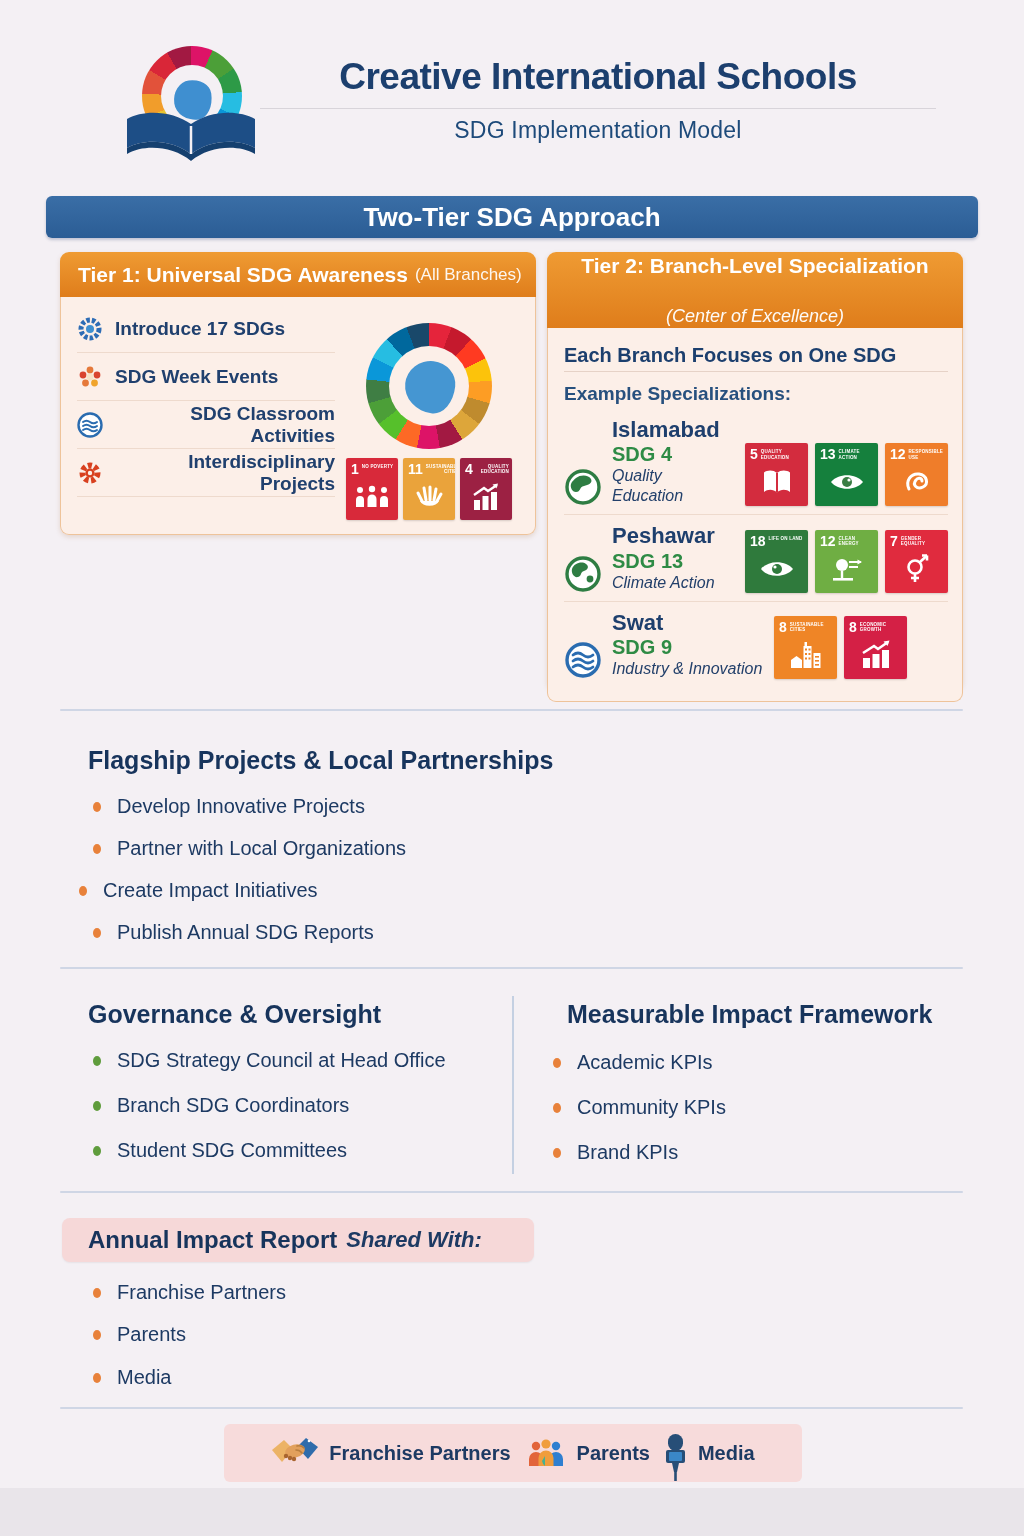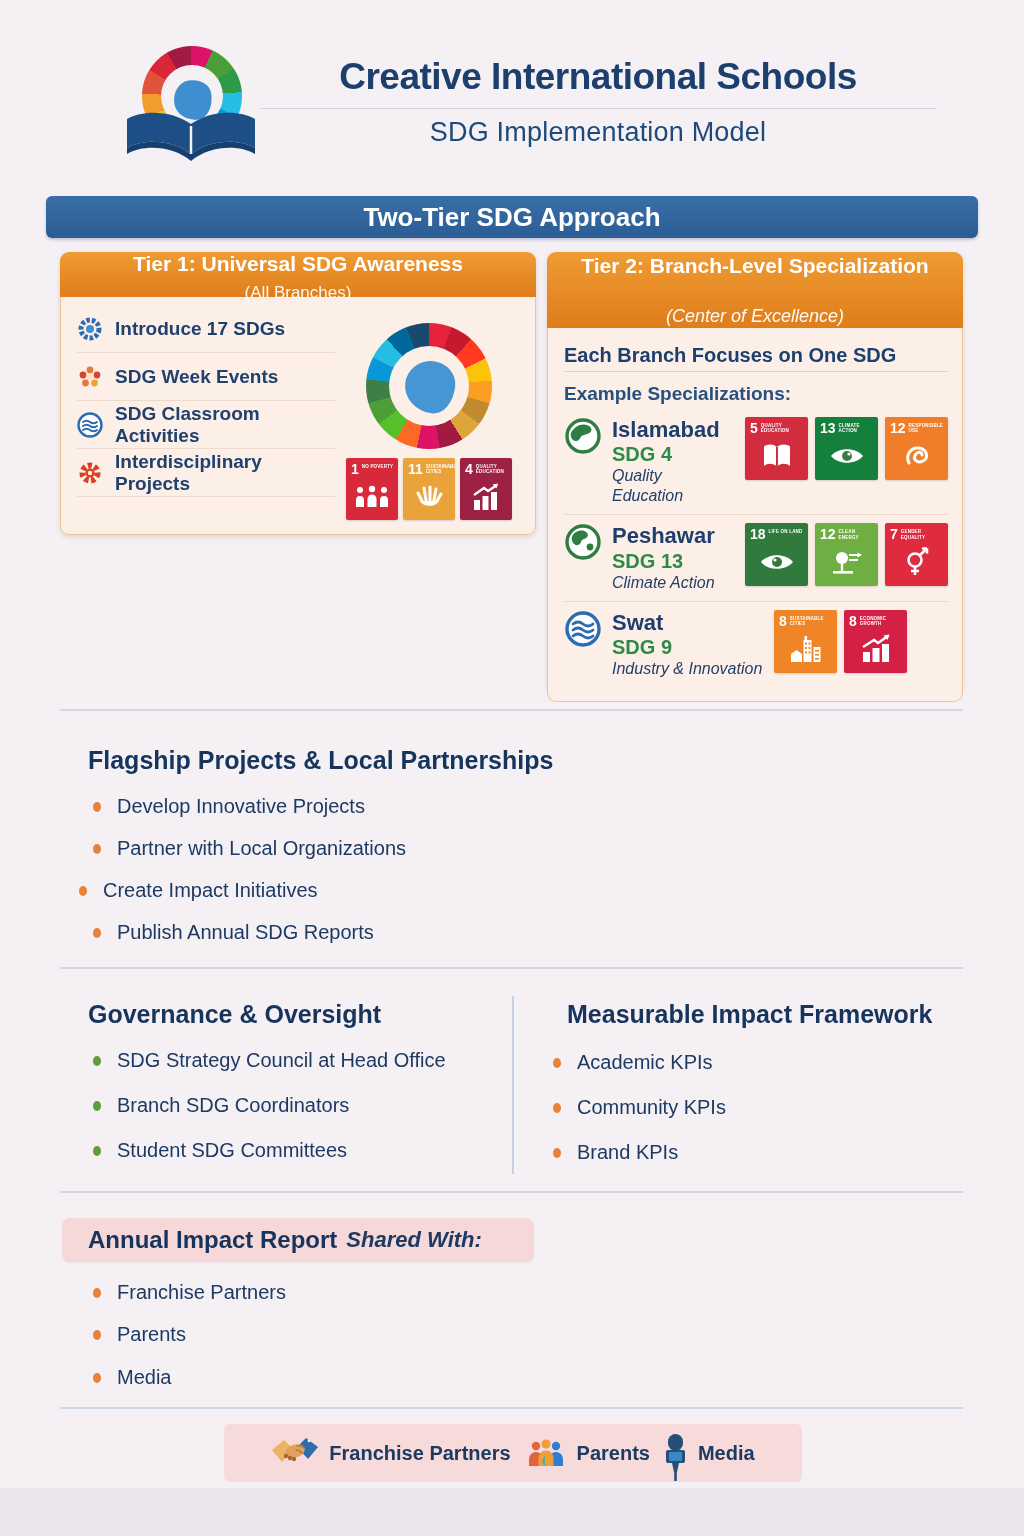--- a/index.html
+++ b/index.html
@@ -11,34 +11,34 @@
     background:conic-gradient(from 215deg,#e9c431 0 8%,#f19d2b 8% 16%,#e2523a 16% 24%,#d92638 24% 32%,
       #a21942 32% 40%,#dd1367 40% 47%,#4c9f38 47% 56%,#2d9a47 56% 64%,#26bde2 64% 72%,
       #0a97d9 72% 80%,#19486a 80% 90%,#00689d 90% 100%);}
   .logo-ring::after{content:"";position:absolute;left:19px;top:19px;width:62px;height:62px;border-radius:50%;background:#f4f0f4;}
   .logo-globe{position:absolute;left:58px;top:36px;width:38px;height:40px;background:#3f8fd0;
     border-radius:46% 54% 42% 58% / 52% 40% 60% 48%;transform:rotate(-8deg);z-index:2;}
   .logo-book{position:absolute;left:2px;top:64px;z-index:3;}
   .header-text{position:absolute;left:248px;top:56px;width:700px;text-align:center;}
   .h-title{font-size:37px;font-weight:bold;color:#1c3f6e;letter-spacing:-0.5px;}
   .h-div{height:1px;background:#d8d4da;margin:10px 12px 8px 12px;}
-  .h-sub{font-size:27px;font-weight:500;color:#1d4a7a;letter-spacing:0.2px;}
+  .h-sub{font-size:23px;font-weight:500;color:#1d4a7a;letter-spacing:0.2px;}
   
   .banner{position:absolute;left:46px;top:196px;width:932px;height:42px;border-radius:6px;
     background:linear-gradient(#3a6ea6,#2b5d95);box-shadow:0 2px 3px rgba(40,60,110,.25);
     display:flex;align-items:center;justify-content:center;color:#fff;font-size:26px;font-weight:bold;}
   
   .card{position:absolute;border-radius:9px;box-shadow:0 2px 5px rgba(150,90,40,.18);}
   .card-head{background:linear-gradient(#ef9b33,#df7d1b);color:#fff;border-radius:9px 9px 0 0;}
   .card-body{background:#fcefe8;border:1px solid #eec39a;border-top:none;border-radius:0 0 9px 9px;}
   .tier1{left:60px;top:252px;width:476px;height:283px;}
-  .tier1 .card-head{height:45px;display:flex;align-items:center;gap:7px;flex-direction:column;}
+  .tier1 .card-head{height:45px;display:flex;align-items:center;padding-left:18px;gap:7px;}
   .tier1-title{font-size:21px;font-weight:bold;}
   .tier1-suffix{font-size:17px;font-weight:400;opacity:.93;}
-  .tier1 .card-body{height:237px;display:flex;padding:0 12px 0 16px;}
+  .tier1 .card-body{height:237px;display:flex;padding:0 12px 0 16px;text-align:right;}
   .t1-list{width:258px;padding-top:8px;}
   .t1-item{display:flex;align-items:center;gap:12px;height:47px;border-bottom:1px solid #eedacd;}
   .t1-item span.lbl{font-size:19px;font-weight:600;color:#20406e;}
   .t1-right{flex:1;display:flex;flex-direction:column;align-items:center;}
   .sdg-wheel{position:relative;width:126px;height:126px;border-radius:50%;margin-top:26px;
     background:conic-gradient(#e5243b 0 21deg,#c5192d 21deg 42deg,#ff3a21 42deg 64deg,#fcc30b 64deg 85deg,
     #fd9d24 85deg 106deg,#bf8b2e 106deg 127deg,#dda63a 127deg 148deg,#a21942 148deg 170deg,#dd1367 170deg 191deg,
     #fd6925 191deg 212deg,#56c02b 212deg 233deg,#4c9f38 233deg 254deg,#3f7e44 254deg 276deg,#0a97d9 276deg 297deg,
     #26bde2 297deg 318deg,#00689d 318deg 339deg,#19486a 339deg 360deg);}
   .sdg-wheel::after{content:"";position:absolute;left:23px;top:23px;width:80px;height:80px;border-radius:50%;background:#fcefe8;}
@@ -58,21 +58,21 @@
   .bg-dgreen{background:#2f7a3c;} .bg-lgreen{background:#6fae43;} .bg-red3{background:#e02b3e;}
   .bg-orange2{background:#ef8526;} .bg-red2{background:#d42045;}
   
   .tier2{left:547px;top:252px;width:416px;height:438px;}
   .tier2 .card-head{height:76px;display:flex;flex-direction:column;align-items:center;justify-content:center;}
   .tier2-title{font-size:21px;font-weight:bold;}
   .tier2-sub{font-size:18px;font-style:italic;font-weight:500;opacity:.96;margin-top:28px;}
   .tier2 .card-body{height:361px;padding:12px 14px 0 16px;}
   .t2-intro{font-size:20px;font-weight:bold;color:#1c3f6e;padding:4px 0 4px 0;border-bottom:1px solid #e6d2c7;}
   .t2-examples{font-size:19px;font-weight:600;color:#27507e;margin:11px 0 4px 0;}
-  .branch{display:flex;align-items:flex-start;gap:10px;padding:8px 0;border-bottom:1px solid #eedacd;}
+  .branch{display:flex;align-items:flex-end;gap:10px;padding:8px 0;border-bottom:1px solid #eedacd;}
   .branch:last-child{border-bottom:none;}
   .b-info{width:152px;}
   .b-city{font-size:22px;font-weight:bold;color:#1e3f6d;line-height:1.15;}
   .b-sdg{font-size:20px;font-weight:bold;color:#2e8b45;line-height:1.2;}
   .b-focus{font-size:16px;font-style:italic;color:#23406b;line-height:1.25;}
   .b-tiles{display:flex;gap:7px;}
   
   .hr{position:absolute;left:60px;width:903px;height:2px;background:#c6cfe1;opacity:.8;border-radius:1px;}
   .sec-title{position:absolute;font-size:25px;font-weight:bold;color:#17345c;}
   .bullet-item{position:absolute;display:flex;align-items:center;gap:16px;}

